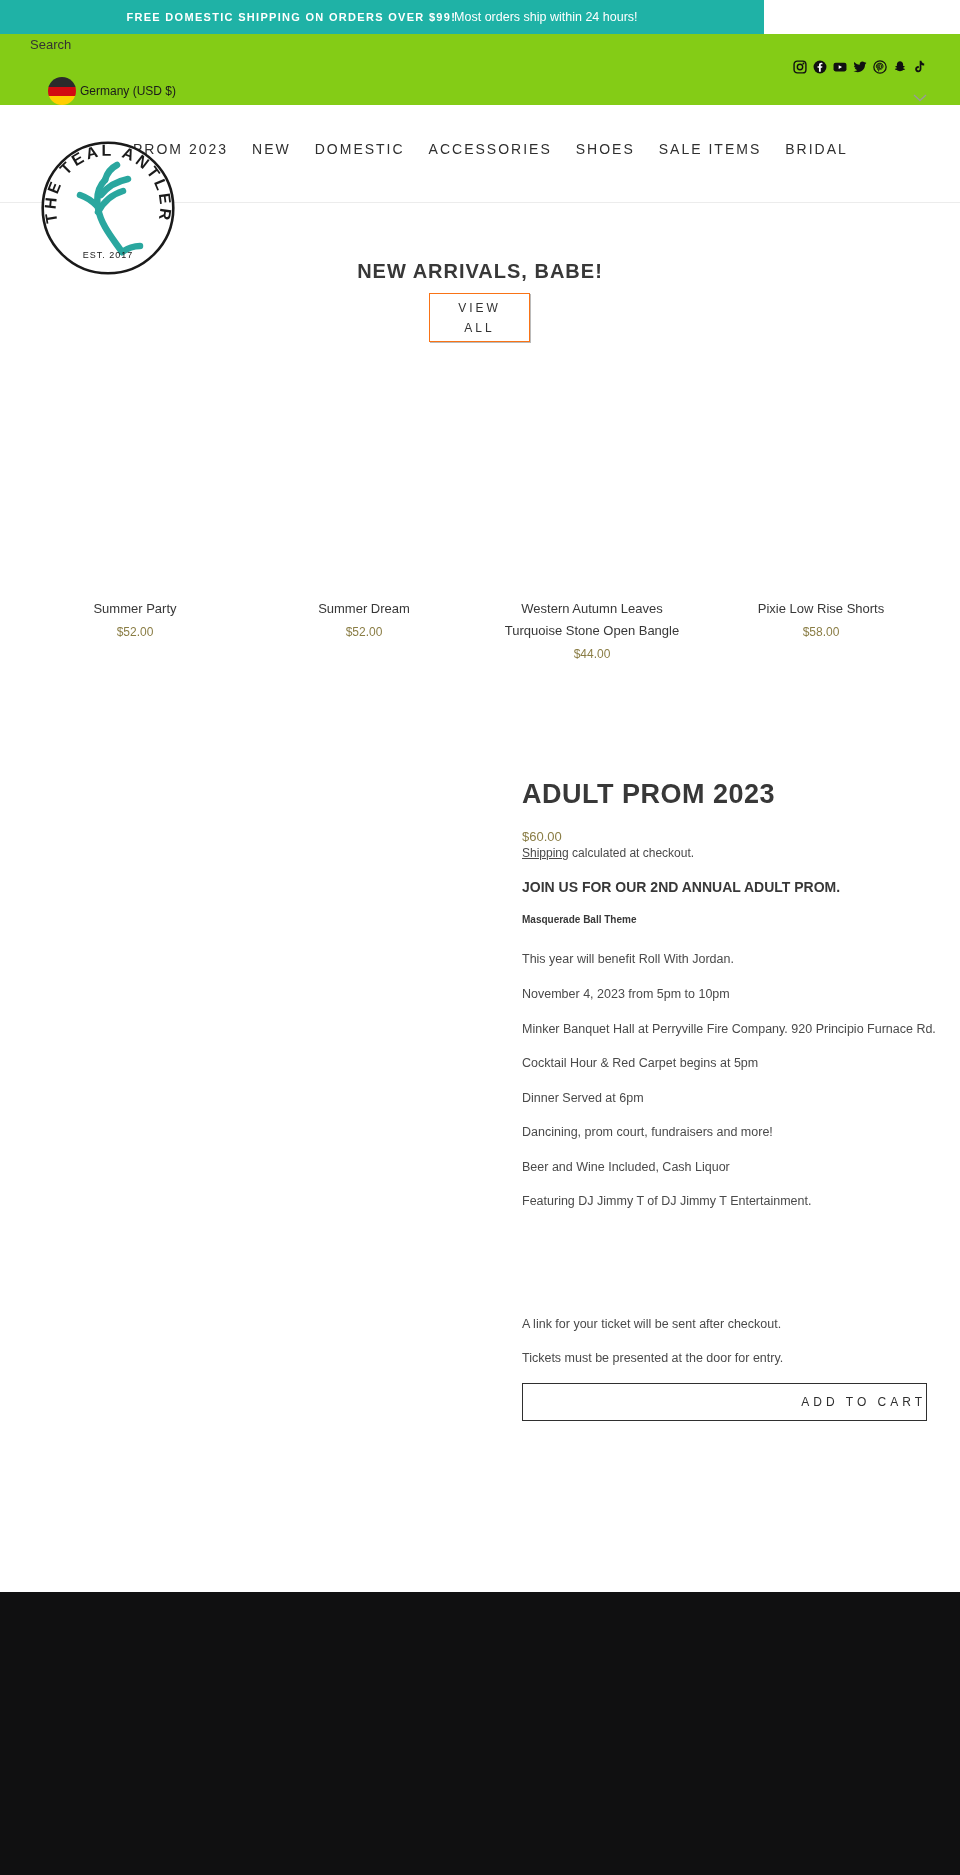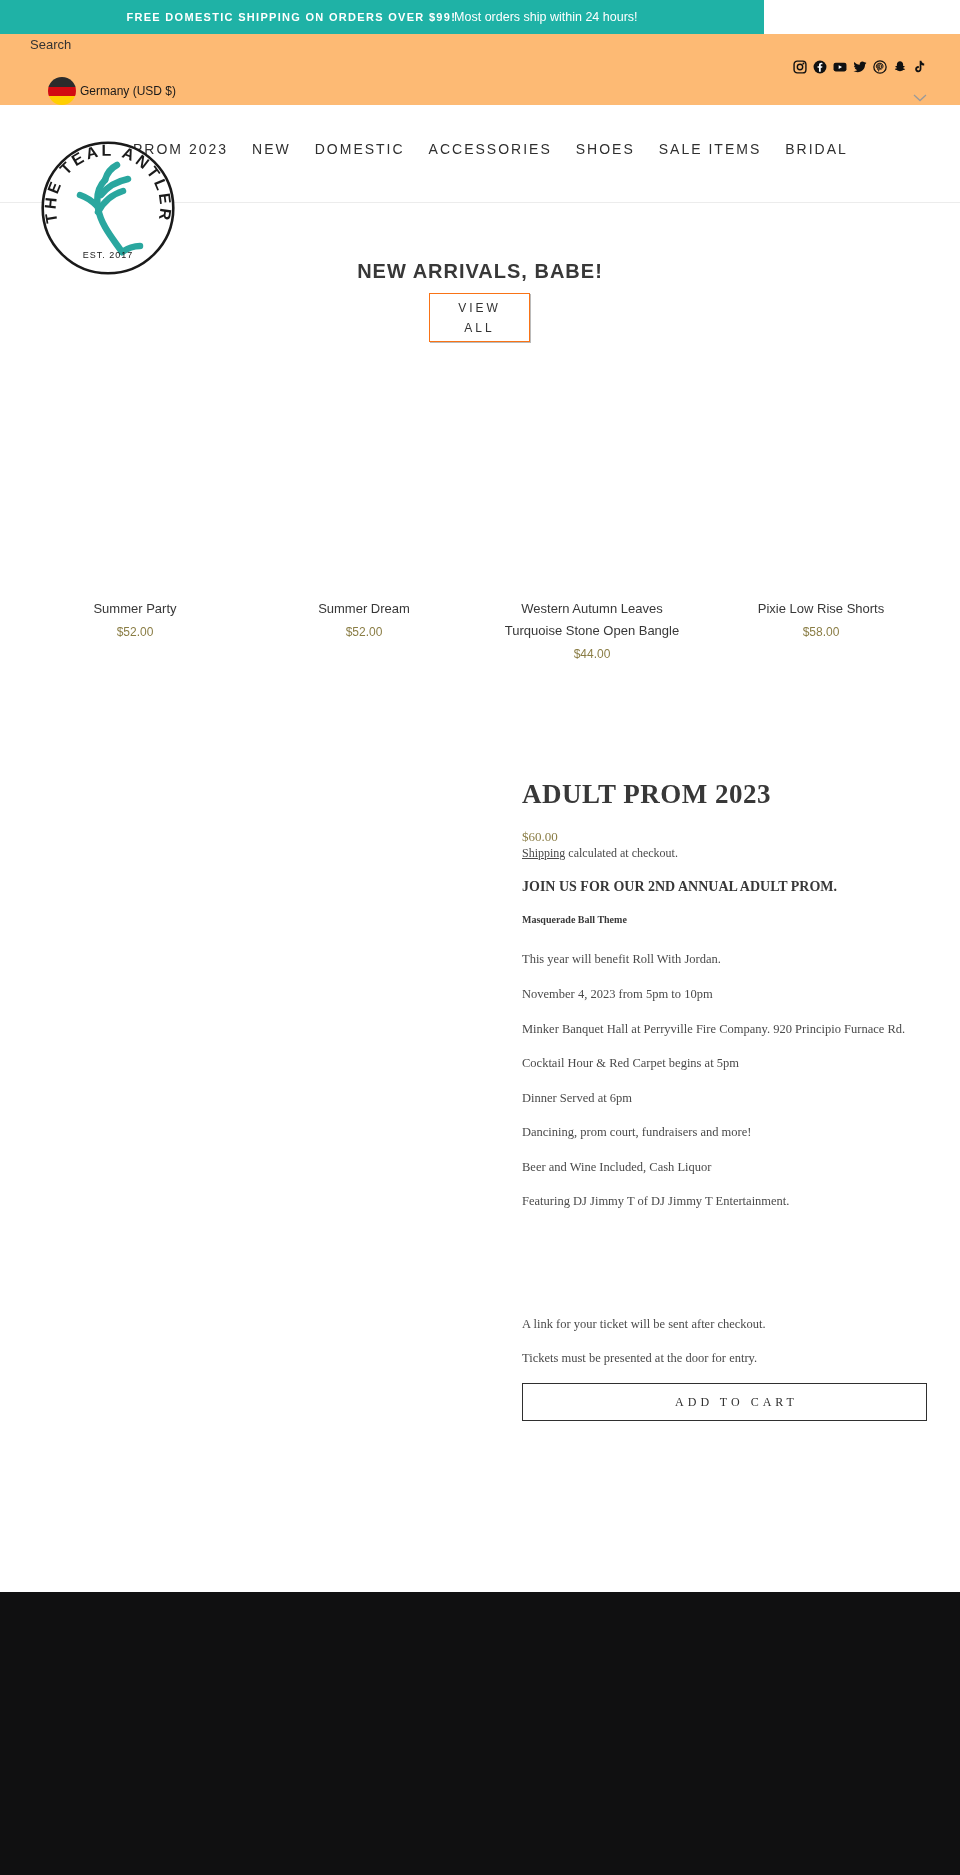--- a/index.html
+++ b/index.html
@@ -7,21 +7,21 @@
         font-family:"Liberation Sans",sans-serif;color:#383838;}
   a{text-decoration:none;color:inherit;cursor:pointer;}
 
   
   .announcement{position:absolute;left:0;top:0;width:764px;height:34px;background:#1fb2a6;
                 display:flex;align-items:center;justify-content:center;}
   .ann-bold{font-size:11px;font-weight:bold;letter-spacing:1.3px;color:#fff;}
   .ann-reg{font-size:12.5px;color:#fff;margin-left:-2px;}
 
   
-  .header{position:absolute;left:0;top:34px;width:960px;height:71px;background:#fdba74;
+  .header{position:absolute;left:0;top:34px;width:960px;height:71px;background:#84cc16;
           border-bottom:5px solid #14b8a6;}
   .search-link{position:absolute;left:30px;top:3px;font-size:13px;color:#333;}
   .social-row{position:absolute;right:33px;top:26px;display:flex;gap:6px;align-items:center;}
   .social-row a{display:block;width:14px;height:14px;}
   .social-row svg{display:block;width:14px;height:14px;}
   .country{position:absolute;left:48px;top:43px;display:flex;align-items:center;gap:4px;}
   .flag{width:28px;height:28px;border-radius:50%;overflow:hidden;flex:0 0 28px;}
   .flag .b1{height:10px;background:#2b2b2b;}
   .flag .b2{height:9px;background:#d20a11;}
   .flag .b3{height:9px;background:#ffce00;}
@@ -47,34 +47,34 @@
                  letter-spacing:3px;line-height:20px;color:#333;}
 
   
   .card{position:absolute;top:380px;width:200px;display:block;}
   .card .p-img{height:218px;}
   .card .p-title{font-size:13px;line-height:22px;text-align:center;color:#383838;}
   .card .p-price{margin-top:2px;font-size:12px;line-height:20px;text-align:center;color:#8a7d45;}
   .c1{left:35px;} .c2{left:264px;} .c3{left:492px;} .c4{left:721px;}
 
   
-  .detail{position:absolute;left:522px;top:779px;width:407px;height:700px;font-family:Liberation Serif, serif;}
+  .detail{position:absolute;left:522px;top:779px;width:407px;height:700px;}
   .detail >*{position:absolute;left:0;}
   .pd-title{top:0;font-size:27px;font-weight:bold;letter-spacing:.5px;color:#383838;white-space:nowrap;}
   .pd-price{top:50px;font-size:13px;color:#8a7d45;}
   .pd-shipping{top:67px;font-size:12px;color:#4a4a4a;}
   .pd-shipping .shiplink{text-decoration:underline;color:#4a4a4a;}
   .pd-join{top:100px;font-size:14px;font-weight:bold;color:#383838;white-space:nowrap;}
   .pd-theme{top:135px;font-size:10px;font-weight:bold;color:#383838;}
   .bodyline{width:440px;font-size:12.5px;line-height:18px;color:#4a4a4a;}
   .pl1{top:171px;} .pl2{top:206px;} .pl3{top:241px;} .pl4{top:275px;}
   .pl5{top:310px;} .pl6{top:344px;} .pl7{top:379px;} .pl8{top:413px;}
   .nt1{top:481px;width:345px;} .nt2{top:536px;} .nt3{top:570px;}
   .add-to-cart{top:604px;width:405px;height:38px;border:1px solid #2f2f2f;background:#fff;
-               display:flex;align-items:center;justify-content:center;
+               display:flex;align-items:center;justify-content:flex-end;
                font-size:12px;letter-spacing:4px;color:#2f2f2f;box-sizing:border-box;padding-left:24px;}
 
   
   .footer{position:absolute;left:0;top:1592px;width:960px;height:283px;background:#101011;}
 </style>
 </head>
 <body>
 
 <div class="page">
 

